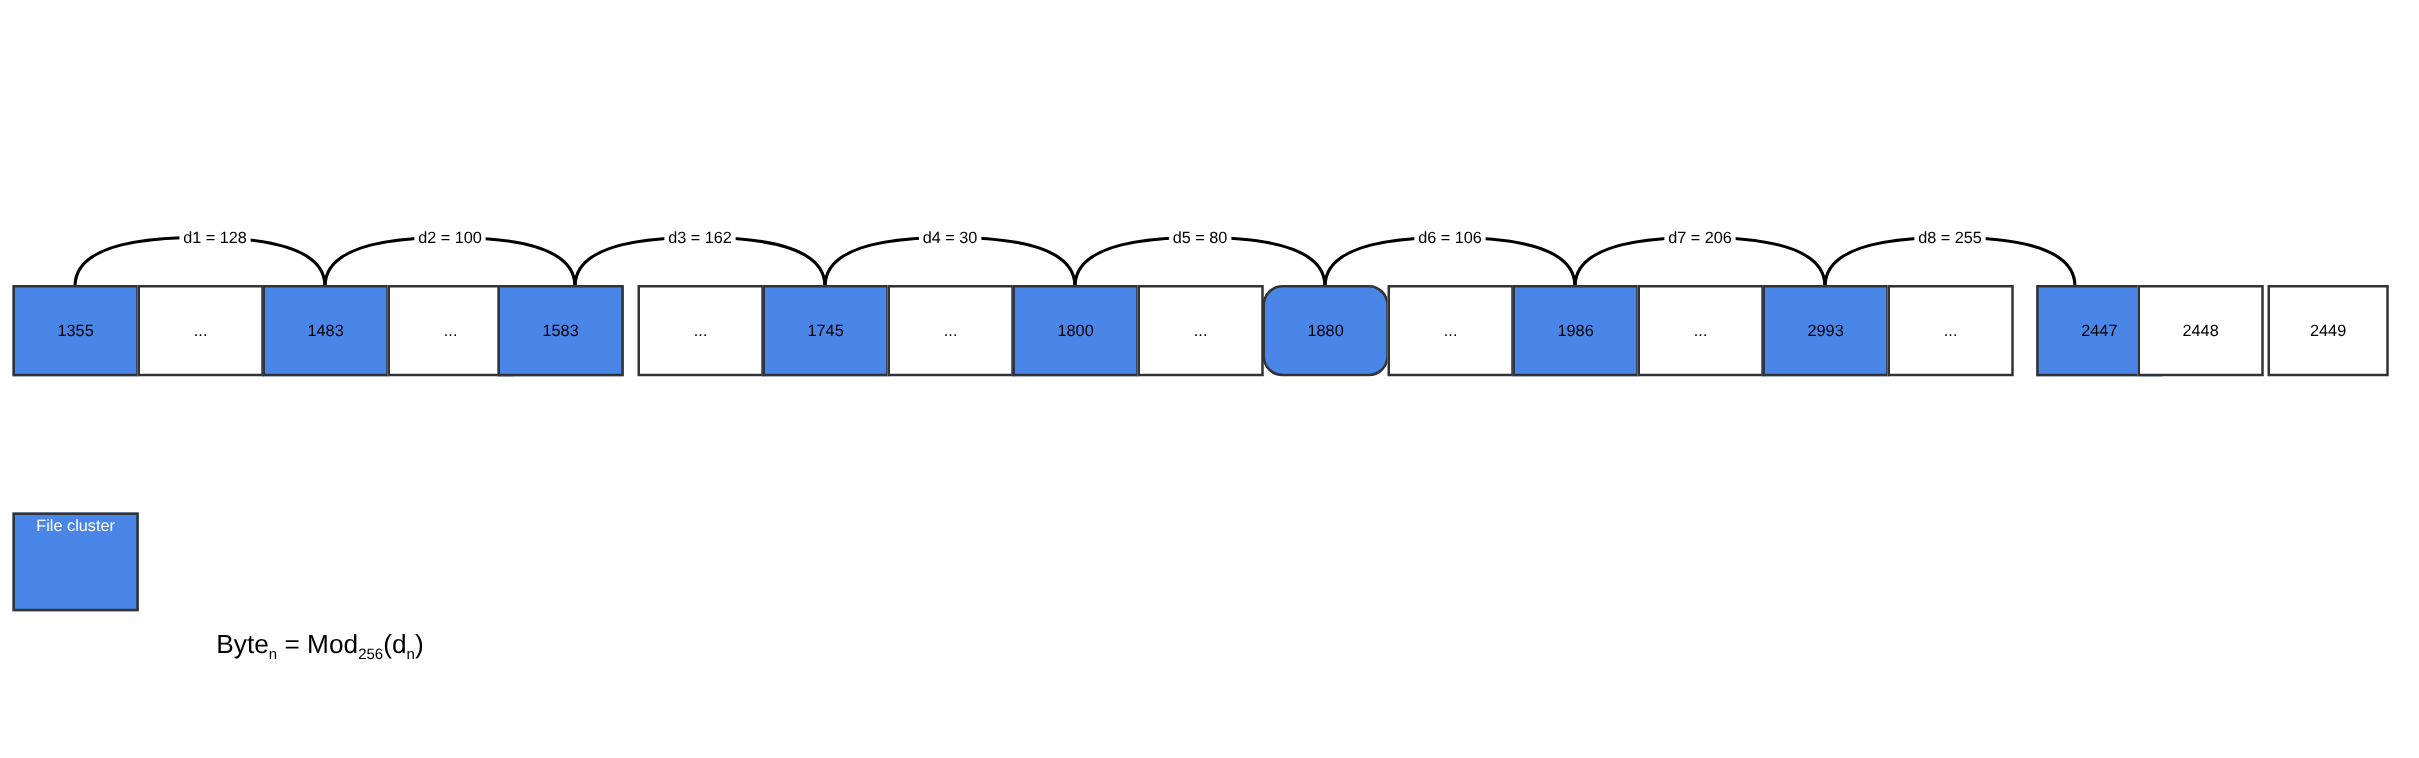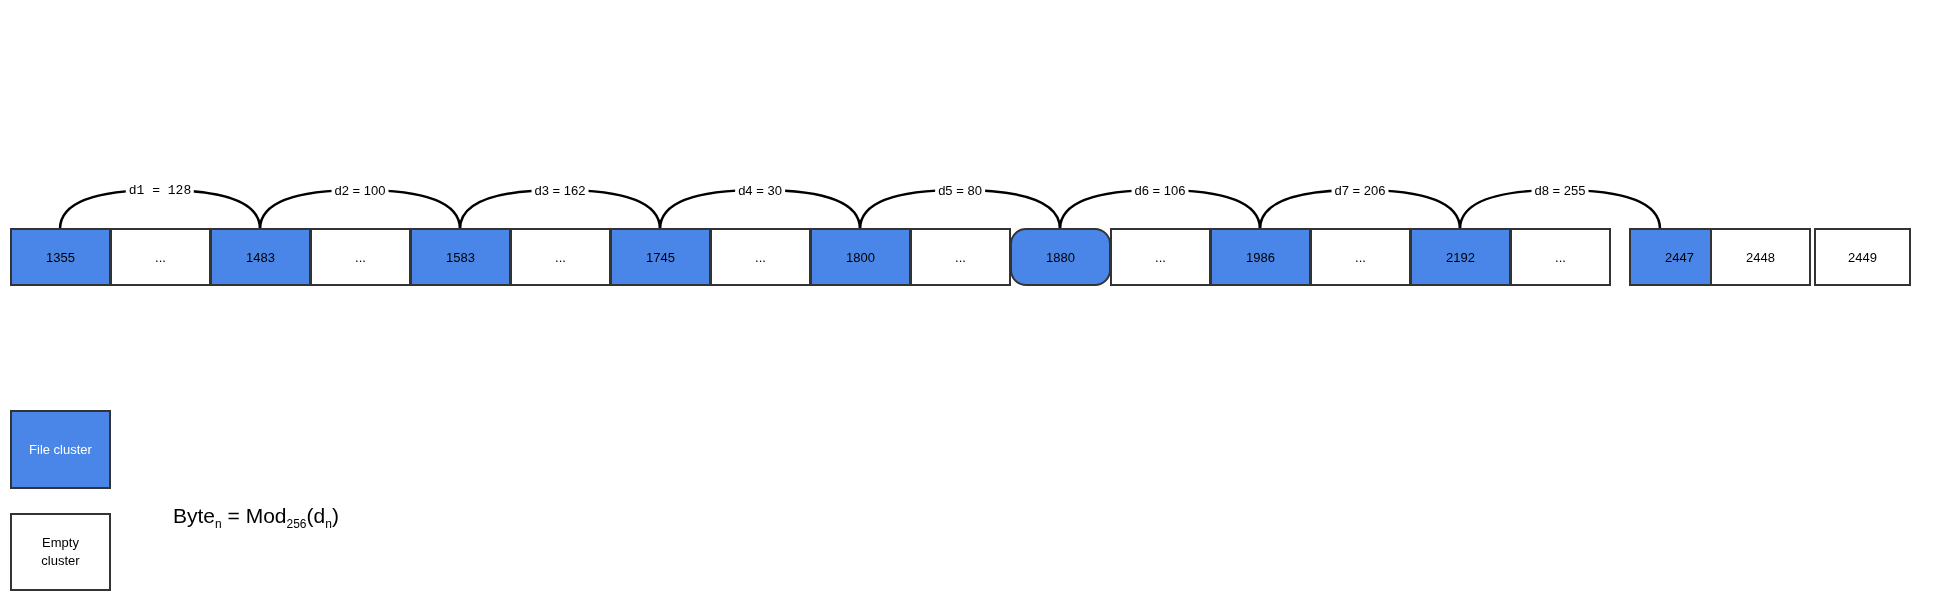--- a/index.html
+++ b/index.html
@@ -20,40 +20,40 @@
     font-size: 13px;
     color: #000000;
     padding: 0 3px;
     white-space: nowrap;
     z-index: 3;
   }
   .cell {
     position: absolute;
     top: 228px;
     width: 101px;
-    height: 58px;
+    height: 73px;
     box-sizing: border-box;
     border: 2px solid #333333;
     background: #ffffff;
     display: flex;
     align-items: center;
     justify-content: center;
     font-size: 13px;
     color: #000000;
     z-index: 2;
   }
   .cell.file { background: #4a86e8; }
   .legend-box {
     position: absolute;
     left: 10px;
     width: 101px;
     box-sizing: border-box;
     border: 2px solid #333333;
     display: flex;
-    align-items: center;
+    align-items: flex-start;
     justify-content: center;
     text-align: center;
     font-size: 13px;
     line-height: 1.35;
   }
   #legend-file { top: 410px; height: 79px; background: #4a86e8; color: #ffffff; }
   #legend-empty { top: 513px; height: 78px; background: #ffffff; color: #000000; }
   .big-text {
     position: absolute;
     left: 173px;
@@ -73,52 +73,49 @@
       <path d="M 60 229 Q 60 190 160 190 Q 260 190 260 229" class="arc-path"></path>
       <path d="M 260 229 Q 260 190 360 190 Q 460 190 460 229" class="arc-path"></path>
       <path d="M 460 229 Q 460 190 560 190 Q 660 190 660 229" class="arc-path"></path>
       <path d="M 660 229 Q 660 190 760 190 Q 860 190 860 229" class="arc-path"></path>
       <path d="M 860 229 Q 860 190 960 190 Q 1060 190 1060 229" class="arc-path"></path>
       <path d="M 1060 229 Q 1060 190 1160 190 Q 1260 190 1260 229" class="arc-path"></path>
       <path d="M 1260 229 Q 1260 190 1360 190 Q 1460 190 1460 229" class="arc-path"></path>
       <path d="M 1460 229 Q 1460 190 1560 190 Q 1660 190 1660 229" class="arc-path"></path>
     </svg>
   <div id="arc-labels">
-      <div class="arc-label" style="left: 160px; top: 190px; font-family: Liberation Mono, monospace;">d1 = 128</div>
+      <div class="arc-label" style="left: 172px; top: 190px;">d1 = 128</div>
       <div class="arc-label" style="left: 360px; top: 190px;">d2 = 100</div>
       <div class="arc-label" style="left: 560px; top: 190px;">d3 = 162</div>
       <div class="arc-label" style="left: 760px; top: 190px;">d4 = 30</div>
       <div class="arc-label" style="left: 960px; top: 190px;">d5 = 80</div>
       <div class="arc-label" style="left: 1160px; top: 190px;">d6 = 106</div>
       <div class="arc-label" style="left: 1360px; top: 190px;">d7 = 206</div>
       <div class="arc-label" style="left: 1560px; top: 190px;">d8 = 255</div>
     </div>
   <div id="cell-row">
       <div class="cell file" style="left: 10px;">1355</div>
       <div class="cell" style="left: 110px;">...</div>
       <div class="cell file" style="left: 210px;">1483</div>
       <div class="cell" style="left: 310px;">...</div>
-      <div class="cell file" style="left: 410px;">1583</div>
+      <div class="cell file" style="left: 398px;">1583</div>
       <div class="cell" style="left: 510px;">...</div>
       <div class="cell file" style="left: 610px;">1745</div>
       <div class="cell" style="left: 710px;">...</div>
       <div class="cell file" style="left: 810px;">1800</div>
       <div class="cell" style="left: 910px;">...</div>
       <div class="cell file" style="left: 1010px; border-radius: 16px;">1880</div>
       <div class="cell" style="left: 1110px;">...</div>
       <div class="cell file" style="left: 1210px;">1986</div>
       <div class="cell" style="left: 1310px;">...</div>
-      <div class="cell file" style="left: 1410px;">2192</div>
+      <div class="cell file" style="left: 1410px;">2993</div>
       <div class="cell" style="left: 1510px;">...</div>
       <div class="cell file" style="left: 1610px; margin-left: 19px;">2447</div>
       <div class="cell" style="left: 1710px;">2448</div>
       <div class="cell" style="left: 1814px; width: 97px;">2449</div>
     </div>
 
   <div class="legend-box" id="legend-file">
     <span>File cluster</span>
   </div>
-  <div class="legend-box" id="legend-empty">
-    <span id="legend-empty-label">Empty<br>cluster</span>
-  </div>
 
   <div class="big-text" id="formula"><span>Byte</span><sub>n</sub><span> = Mod</span><sub>256</sub><span>(d</span><sub>n</sub><span>)</span></div>
 </div>
 
 </body></html>

